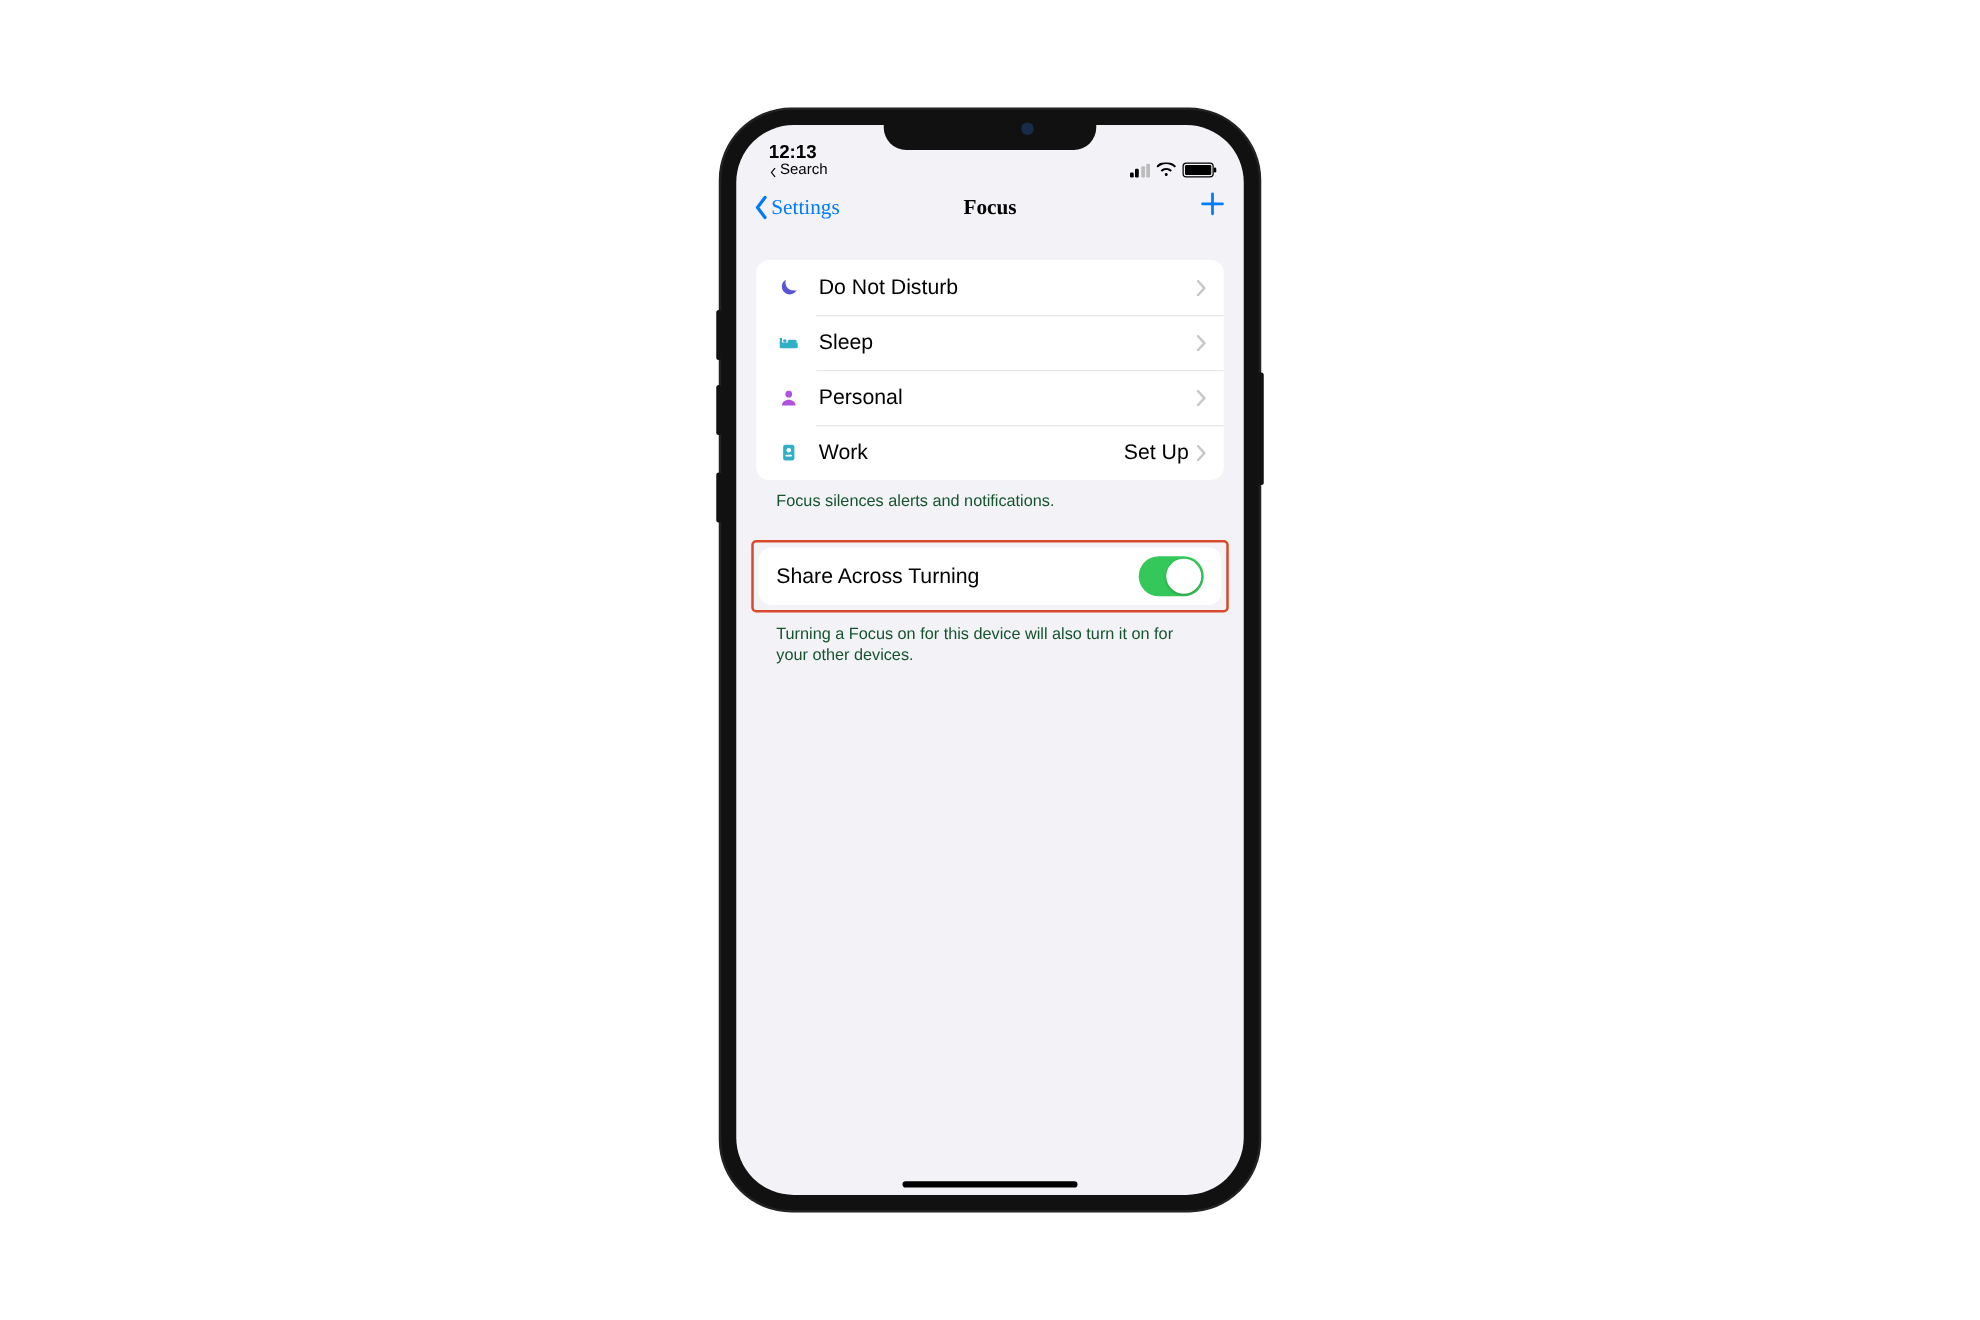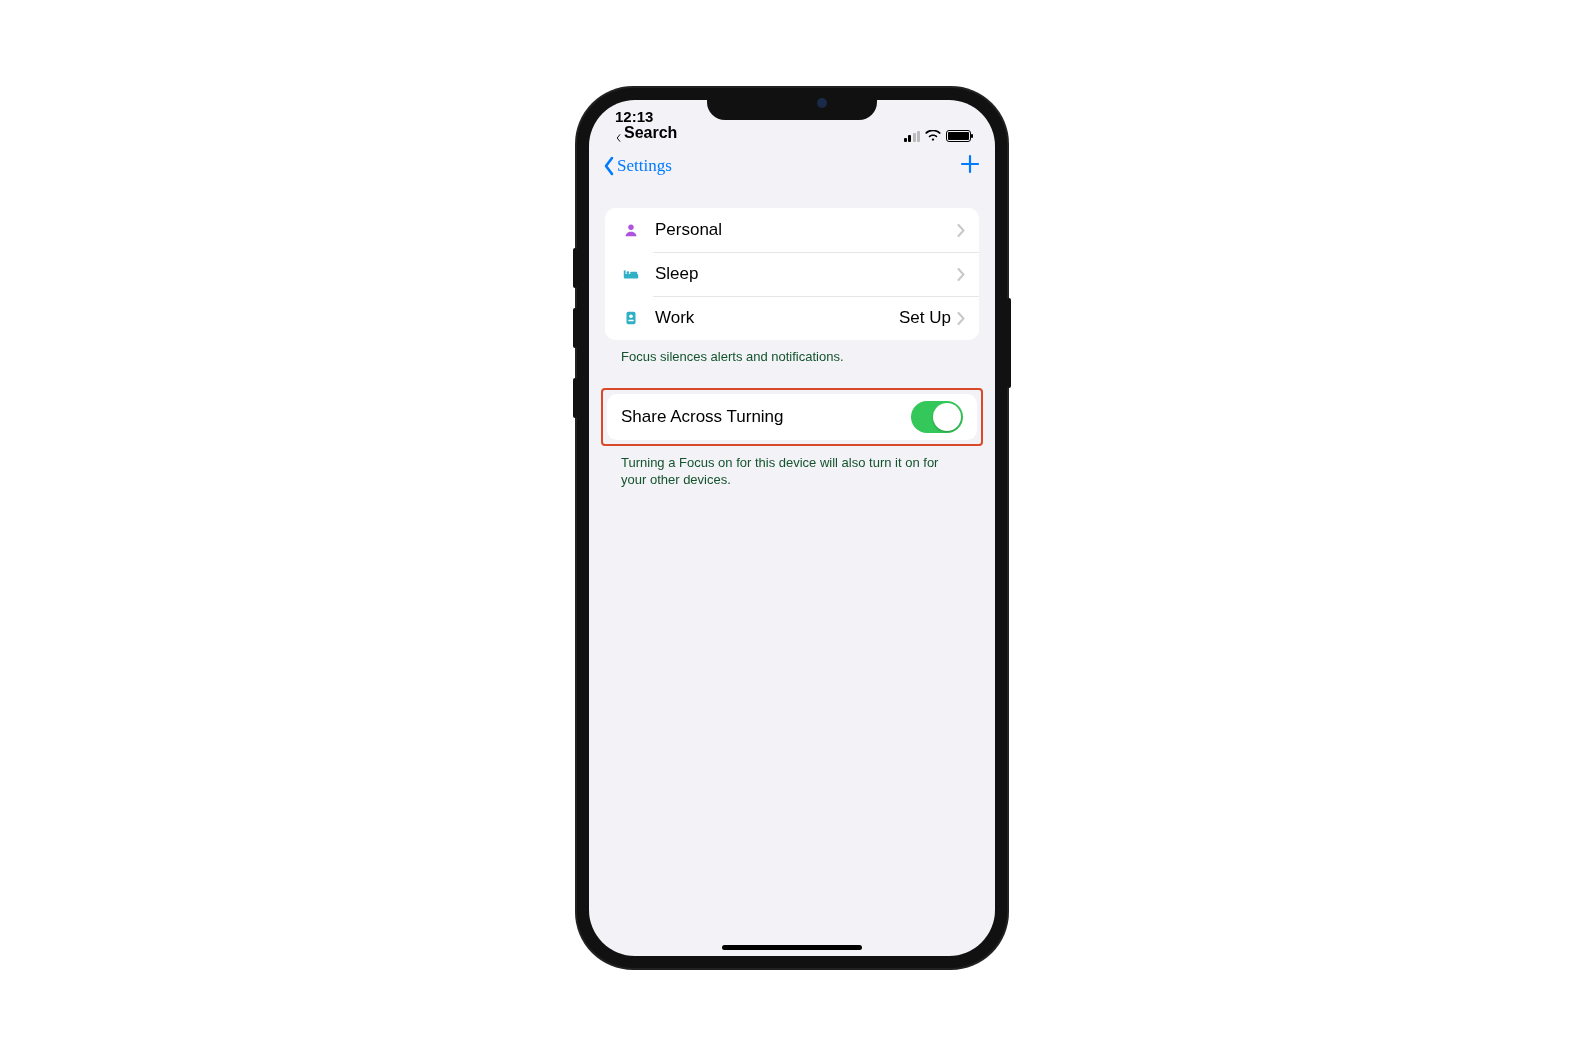--- a/index.html
+++ b/index.html
@@ -67,21 +67,21 @@
     display: flex;
     align-items: flex-end;
     justify-content: space-between;
     padding: 0 24px 2px 26px;
     font-size: 15px;
     font-weight: 600;
     gap: 24px;
   }
   .status-left { display:flex; flex-direction:column; line-height:1.05; }
   .status-time { font-weight:700; }
-  .status-search { font-size:16px; font-weight:700; display:flex; align-items:flex-end; gap:2px; }
+  .status-search { font-size:12px; font-weight:400; display:flex; align-items:flex-end; gap:2px; }
   .status-right { display:flex; align-items:center; gap:5px; }
   .sig-bars { display:flex; align-items:flex-end; gap:1.5px; height:11px;}
   .sig-bars span { width:3px; background:#000; border-radius:1px;}
   .sig-bars span:nth-child(1){height:4px;}
   .sig-bars span:nth-child(2){height:7px;}
   .sig-bars span:nth-child(3){height:9px;background:#bbb;}
   .sig-bars span:nth-child(4){height:11px;background:#bbb;}
   .wifi-ico svg{width:16px;height:12px;display:block;}
   .batt { width:25px;height:12px;border:1.5px solid #000;border-radius:3px;position:relative;}
   .batt::after{content:"";position:absolute;right:-3px;top:3px;width:2px;height:4px;background:#000;border-radius:1px;}
@@ -190,58 +190,72 @@
       </div>
     </div>
 
     <div class="nav-bar">
       <div class="nav-back">
         <svg width="12" height="20" viewBox="0 0 12 20">
             <path d="M9 2L3 10l6 8" stroke="#007aff" stroke-width="2.6" fill="none" stroke-linecap="round" stroke-linejoin="round"></path>
           </svg>
         <span>Settings</span>
       </div>
+      <div class="nav-title">Focus</div>
       <div class="nav-add">
         <svg width="22" height="22" viewBox="0 0 22 22">
             <path d="M11 3v16M3 11h16" stroke="#007aff" stroke-width="2.2" stroke-linecap="round"></path>
           </svg>
       </div>
     </div>
 
     <div class="content">
 
       <div class="listgroup">
 
-
-
-        <div class="row">
-          <span class="row-icon">
-            <svg viewBox="0 0 20 20">
-                <circle cx="10" cy="7" r="3" fill="#af52de"></circle>
-                <path d="M4 17c0-3 2.7-5 6-5s6 2 6 5" fill="#af52de"></path>
-              </svg>
-          </span>
-          <span class="row-label">Personal</span>
-          <span class="chev">
-              <svg viewBox="0 0 8 13">
-                <path d="M1.5 1l5 5.5-5 5.5" stroke="#c7c7cc" stroke-width="2" fill="none" stroke-linecap="round" stroke-linejoin="round"></path>
-              </svg>
-            </span>
-        </div>
+        <div class="row">
+          <span class="row-icon">
+            <svg viewBox="0 0 20 20">
+                <path d="M14 12.5A7 7 0 0 1 7.5 3 7 7 0 1 0 17 12.5a7 7 0 0 1-3 0z" fill="#5856d6"></path>
+              </svg>
+          </span>
+          <span class="row-label">Do Not Disturb</span>
+          <span class="chev">
+              <svg viewBox="0 0 8 13">
+                <path d="M1.5 1l5 5.5-5 5.5" stroke="#c7c7cc" stroke-width="2" fill="none" stroke-linecap="round" stroke-linejoin="round"></path>
+              </svg>
+            </span>
+        </div>
+
 
         <div class="row">
           <span class="row-icon">
             <svg viewBox="0 0 20 20">
                 <rect x="2" y="10" width="16" height="5" rx="1" fill="#30b0c7"></rect>
                 <rect x="2" y="6" width="2" height="5" fill="#30b0c7"></rect>
                 <circle cx="6.5" cy="8.5" r="1.5" fill="#30b0c7"></circle>
                 <rect x="9" y="7.5" width="8" height="3" rx="1.5" fill="#30b0c7"></rect>
               </svg>
           </span>
           <span class="row-label">Sleep</span>
+          <span class="chev">
+              <svg viewBox="0 0 8 13">
+                <path d="M1.5 1l5 5.5-5 5.5" stroke="#c7c7cc" stroke-width="2" fill="none" stroke-linecap="round" stroke-linejoin="round"></path>
+              </svg>
+            </span>
+        </div>
+
+        <div class="row">
+          <span class="row-icon">
+            <svg viewBox="0 0 20 20">
+                <circle cx="10" cy="7" r="3" fill="#af52de"></circle>
+                <path d="M4 17c0-3 2.7-5 6-5s6 2 6 5" fill="#af52de"></path>
+              </svg>
+          </span>
+          <span class="row-label">Personal</span>
           <span class="chev">
               <svg viewBox="0 0 8 13">
                 <path d="M1.5 1l5 5.5-5 5.5" stroke="#c7c7cc" stroke-width="2" fill="none" stroke-linecap="round" stroke-linejoin="round"></path>
               </svg>
             </span>
         </div>
 
         <div class="row">
           <span class="row-icon">
             <svg viewBox="0 0 20 20">

